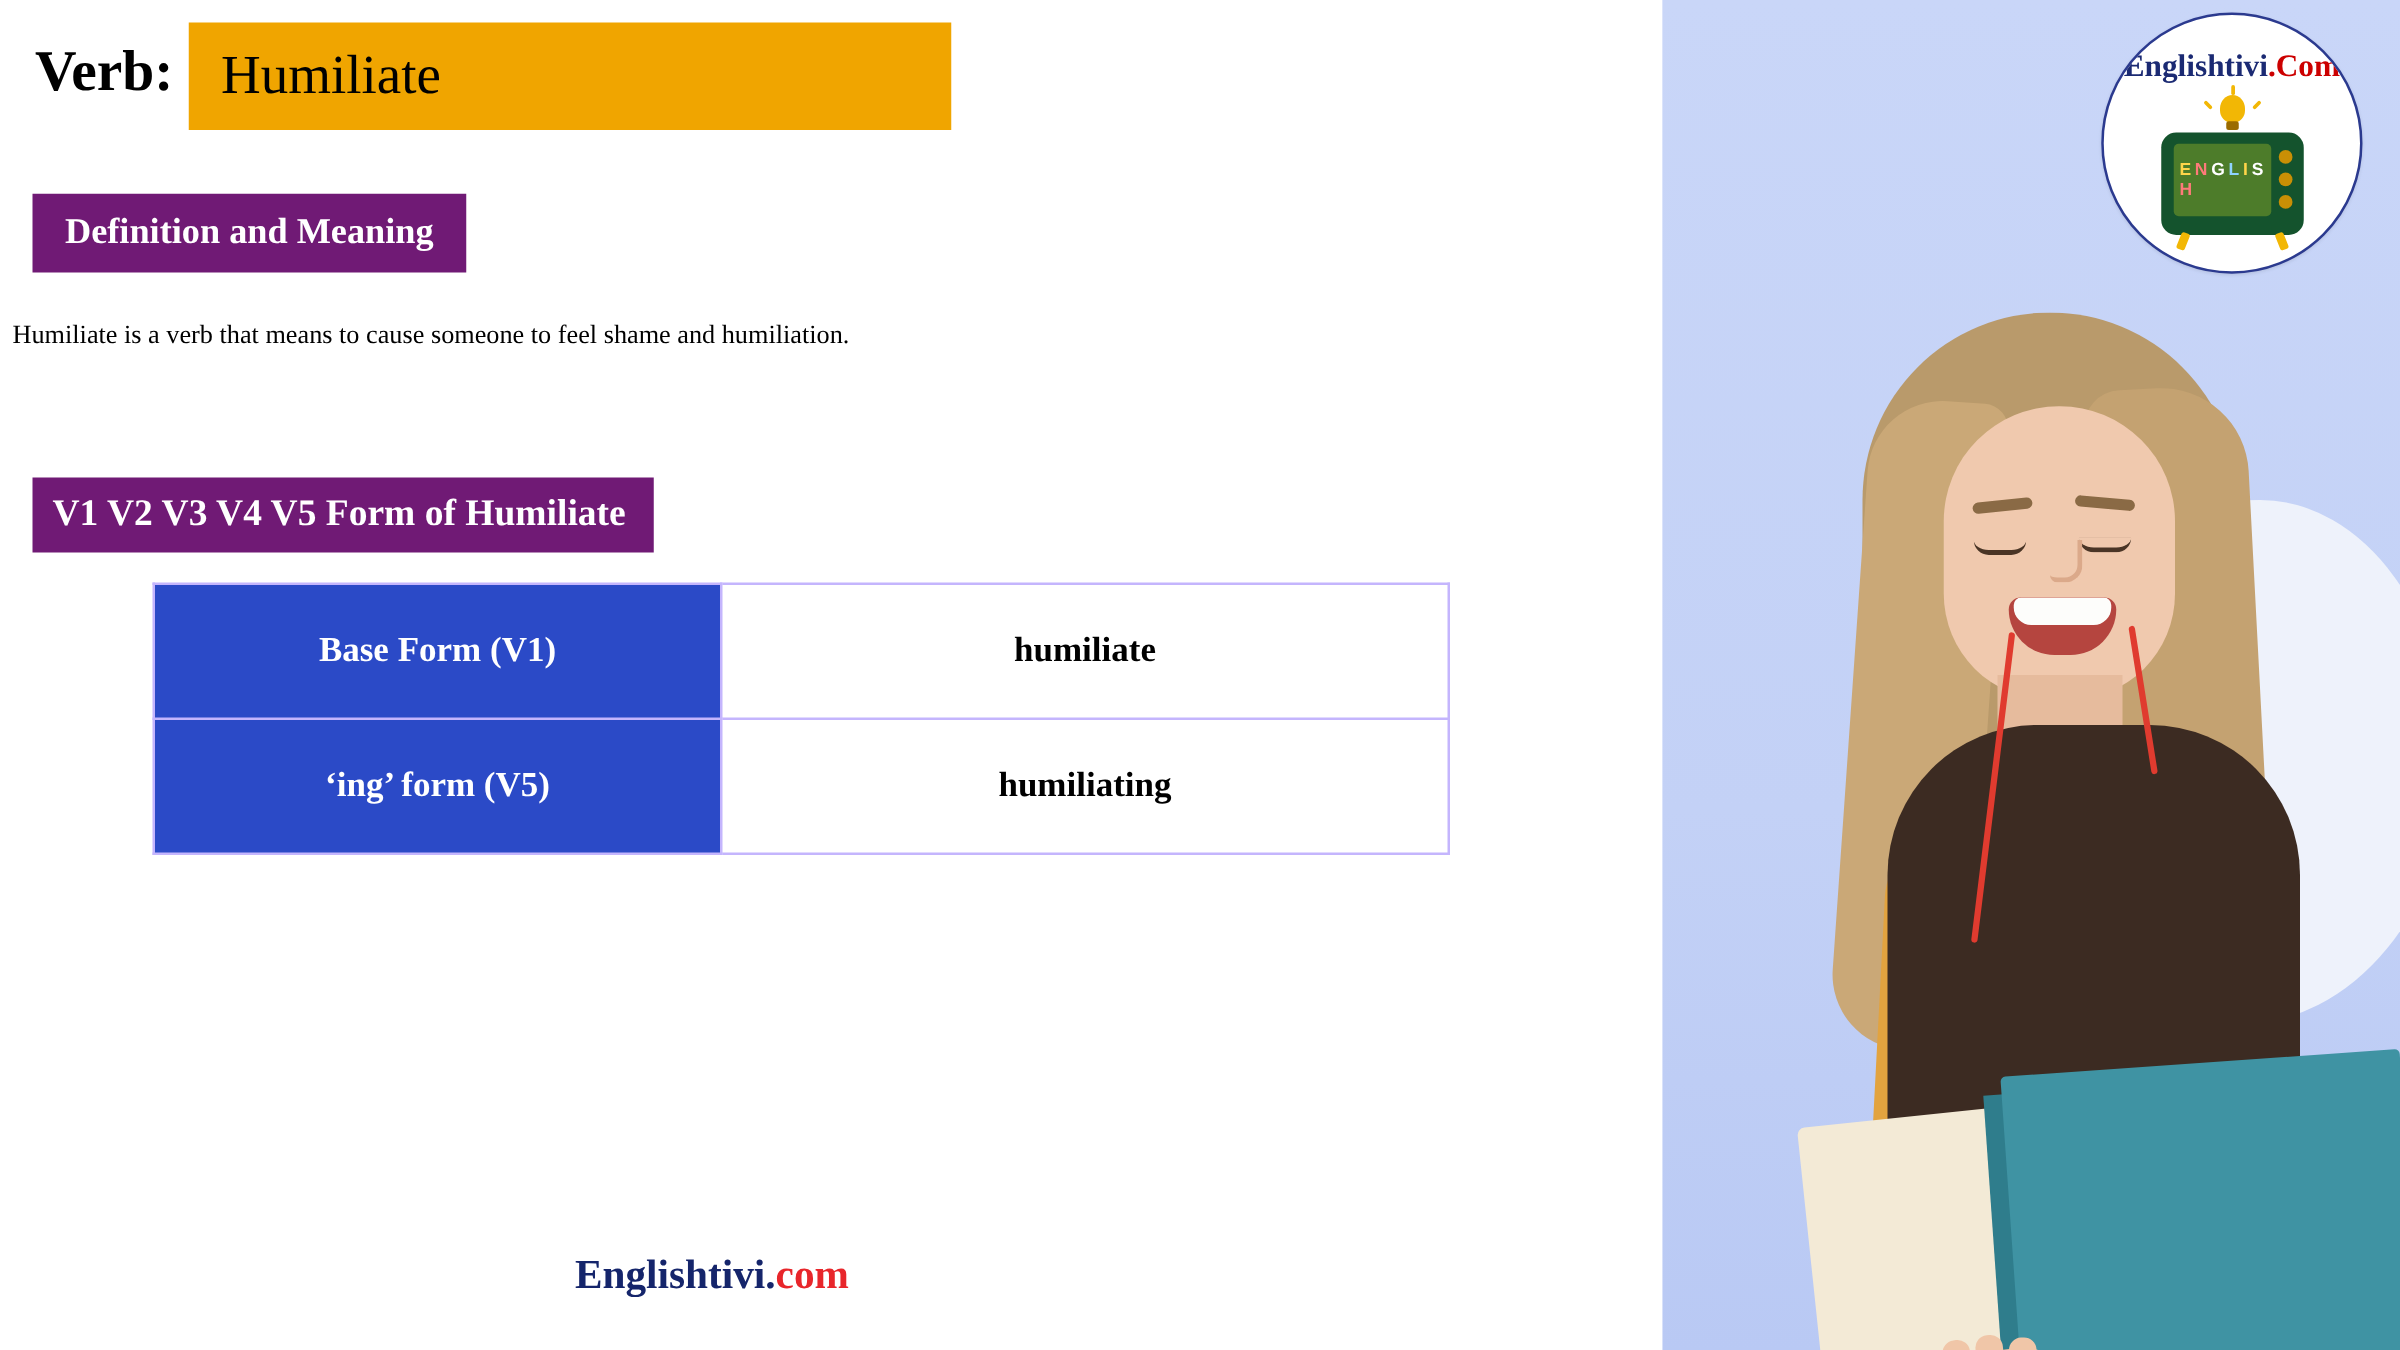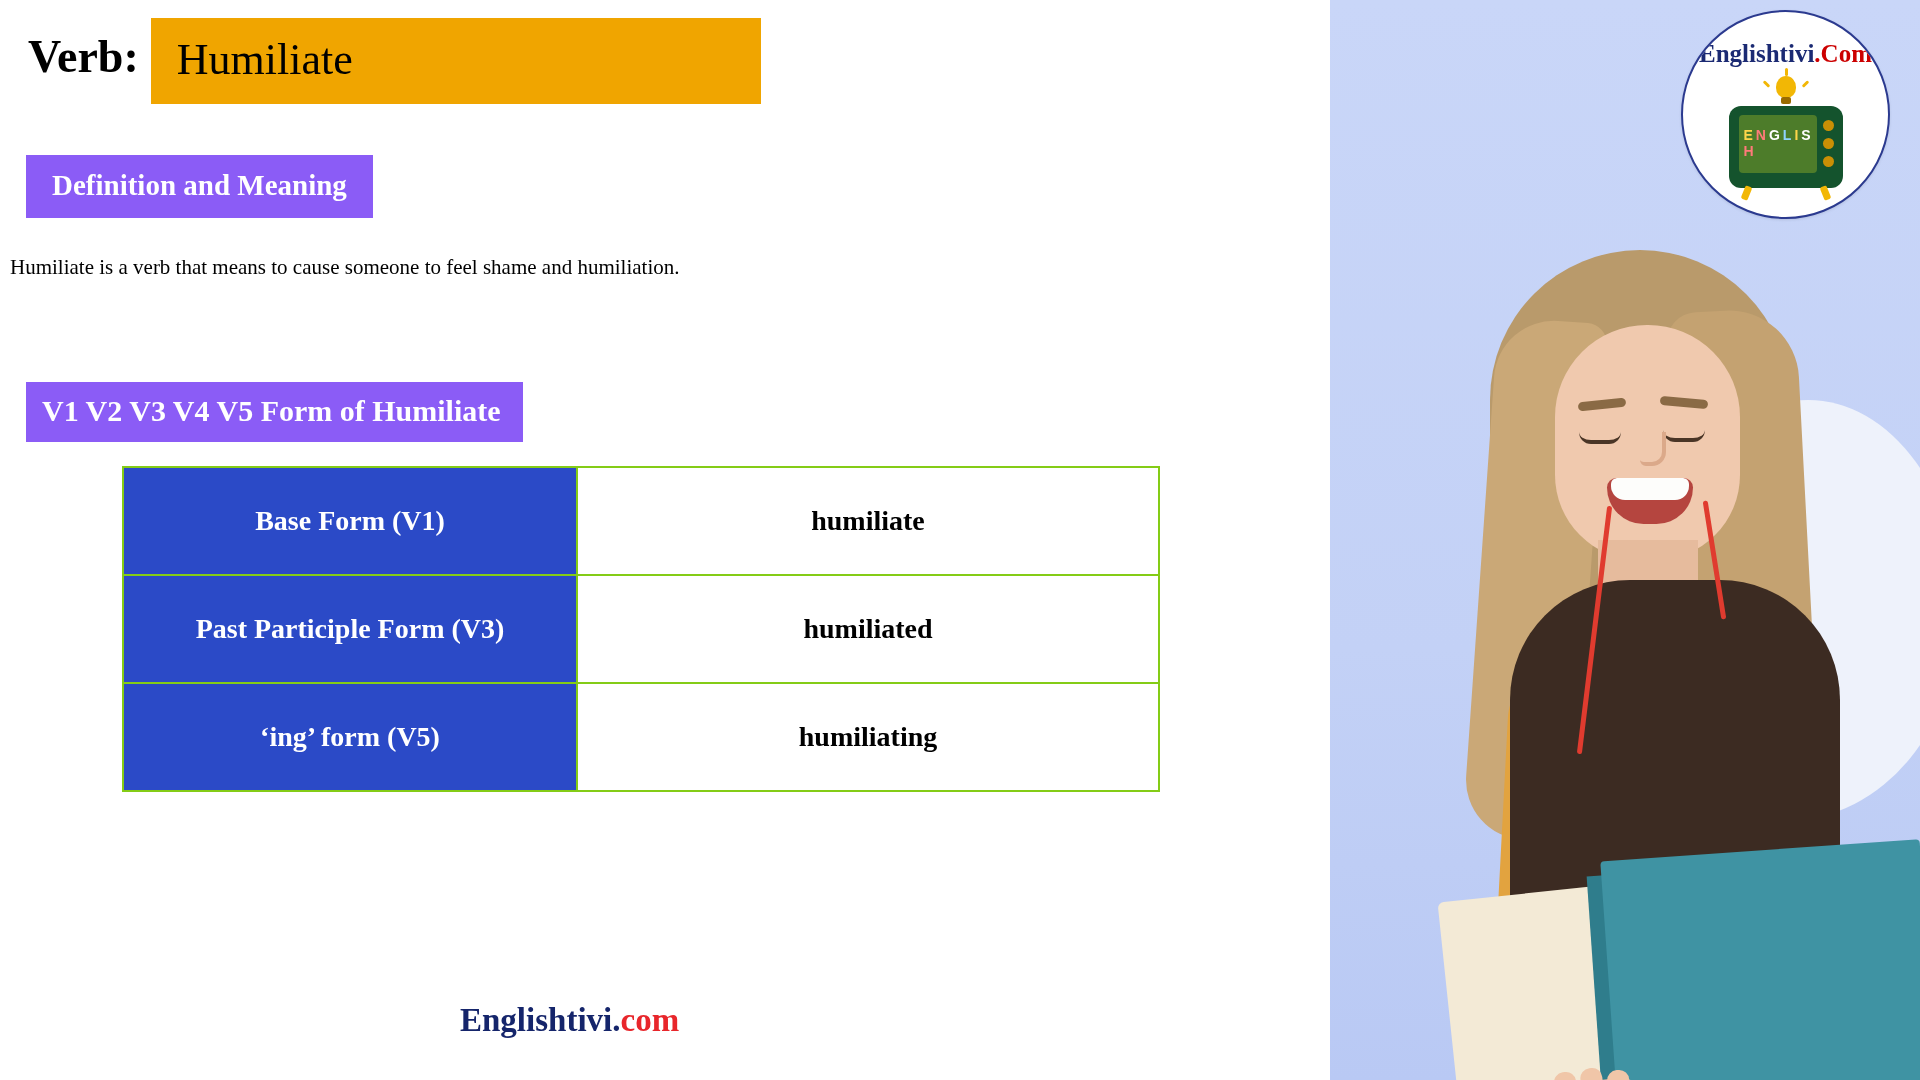--- a/index.html
+++ b/index.html
@@ -340,21 +340,21 @@
     color: #000;
     font-size: 44px;
     line-height: 1;
     padding: 20px 26px 22px 26px;
     min-width: 610px;
     box-sizing: border-box;
   }
 
   .black-tag {
     display: inline-block;
-    background: #8b5cf6;
+    background: #701a75;
     color: #fff;
     font-weight: bold;
     line-height: 1;
   }
   .tag-definition {
     position: absolute;
     left: 26px;
     top: 155px;
     font-size: 29px;
     padding: 16px 26px 18px 26px;
@@ -377,21 +377,21 @@
   
   .forms-table {
     position: absolute;
     left: 122px;
     top: 466px;
     width: 1038px;
     border-collapse: collapse;
     table-layout: fixed;
   }
   .forms-table td {
-    border: 2px solid #84cc16;
+    border: 2px solid #c4b5fd;
     height: 104px;
     text-align: center;
     vertical-align: middle;
     font-size: 28px;
     font-weight: bold;
   }
   .forms-table td.label-cell {
     width: 450px;
     background: #2b4ac7;
     color: #ffffff;
@@ -492,24 +492,20 @@
 
   <div class="black-tag tag-forms">V1 V2 V3 V4 V5 Form of Humiliate</div>
 
   <table class="forms-table">
     <tbody>
       <tr>
         <td class="label-cell">Base Form (V1)</td>
         <td class="value-cell">humiliate</td>
       </tr>
       <tr>
-        <td class="label-cell">Past Participle Form (V3)</td>
-        <td class="value-cell">humiliated</td>
-      </tr>
-      <tr>
         <td class="label-cell">‘ing’ form (V5)</td>
         <td class="value-cell">humiliating</td>
       </tr>
     </tbody>
   </table>
 
   <div class="footer-brand">
     <span class="fb-a">Englishtivi</span><span class="fb-dot">.</span><span class="fb-b">com</span>
   </div>
 

